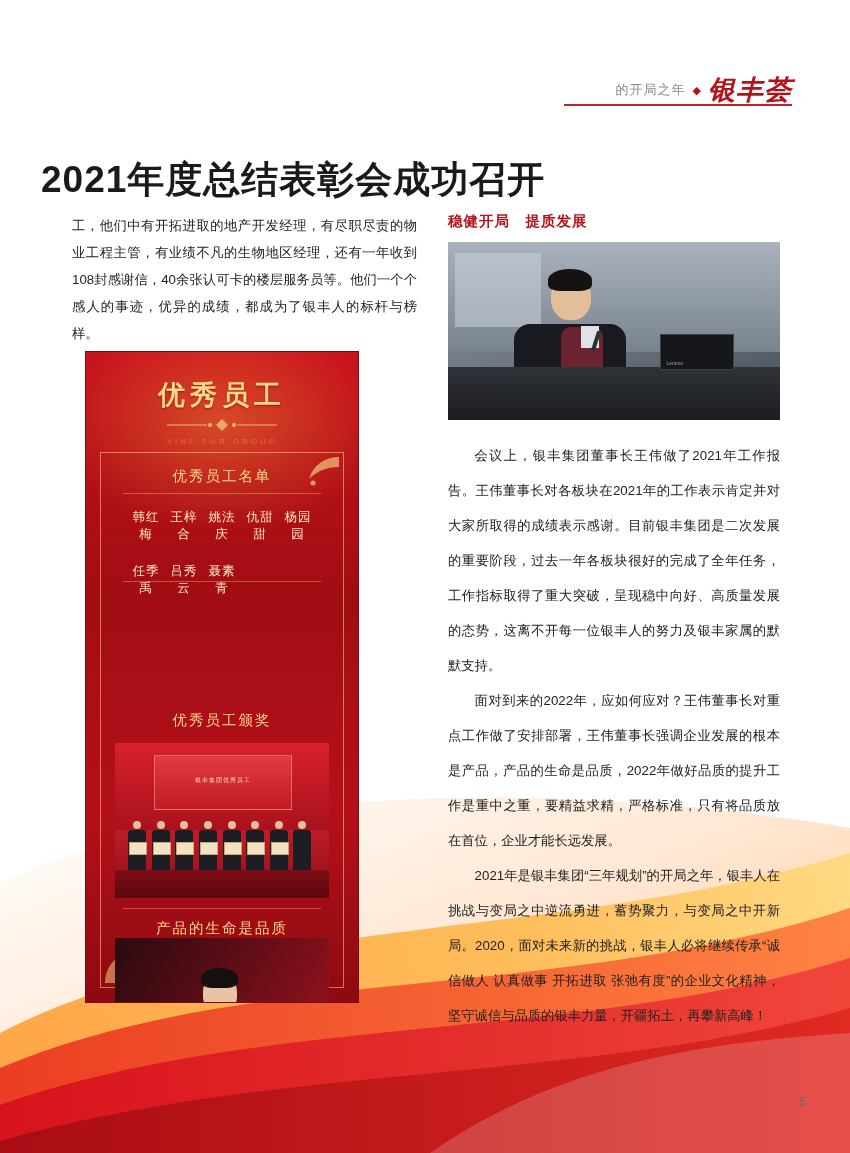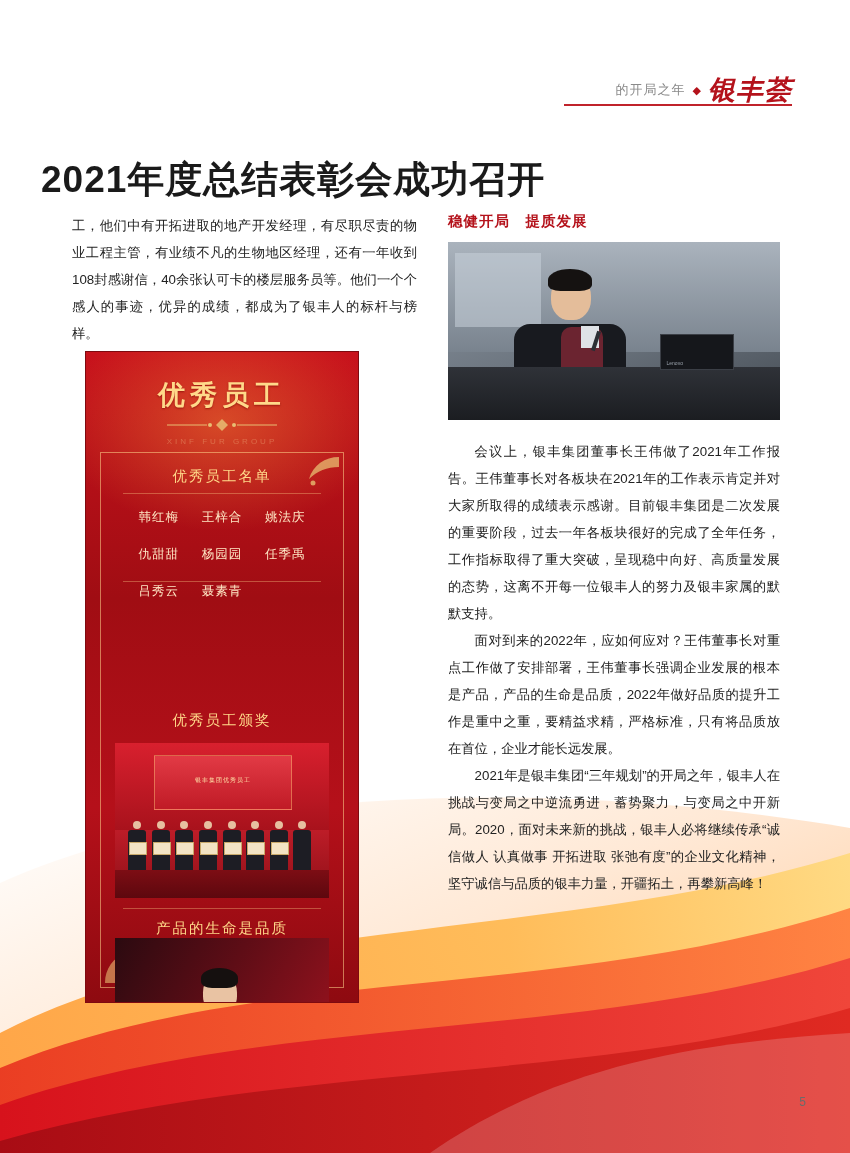--- a/index.html
+++ b/index.html
@@ -167,21 +167,21 @@
     color: #ffd98a;
     font-weight: normal;
     letter-spacing: 2px;
     font-family: "Liberation Serif", serif;
   }
   .name-grid {
     position: absolute;
     left: 26px;
     right: 26px;
     display: grid;
-    grid-template-columns: repeat(3, 1fr);
+    grid-template-columns: repeat(5, 1fr);
     row-gap: 20px;
     text-align: center;
   }
   .name-grid span {
     font-size: 12.5px;
     color: #ffe9c6;
     letter-spacing: 1px;
   }
   .divider-line {
     position: absolute;
@@ -365,21 +365,21 @@
     position: absolute;
     left: 44%; top: 50%;
     width: 4px; height: 20px;
     background: #2c2f34;
     transform: rotate(18deg);
   }
 
   .article {
     margin-top: 18px;
     font-size: 13.3px;
-    line-height: 27px;
+    line-height: 35px;
     color: #222;
     text-align: justify;
     text-justify: inter-ideograph;
   }
   .article p {
     margin: 0;
     text-indent: 2em;
   }
 
   .page-number {

